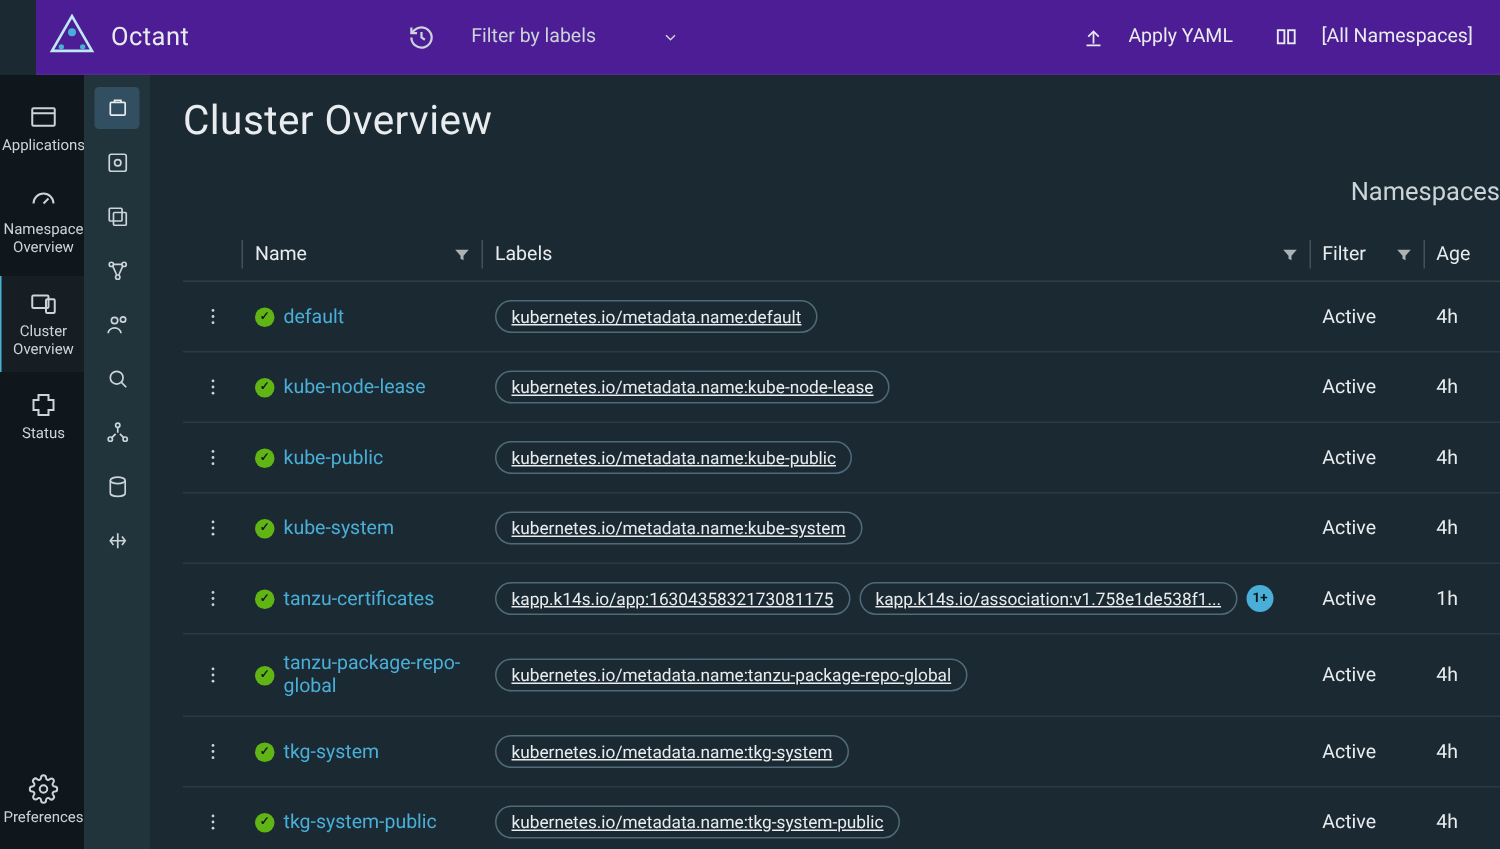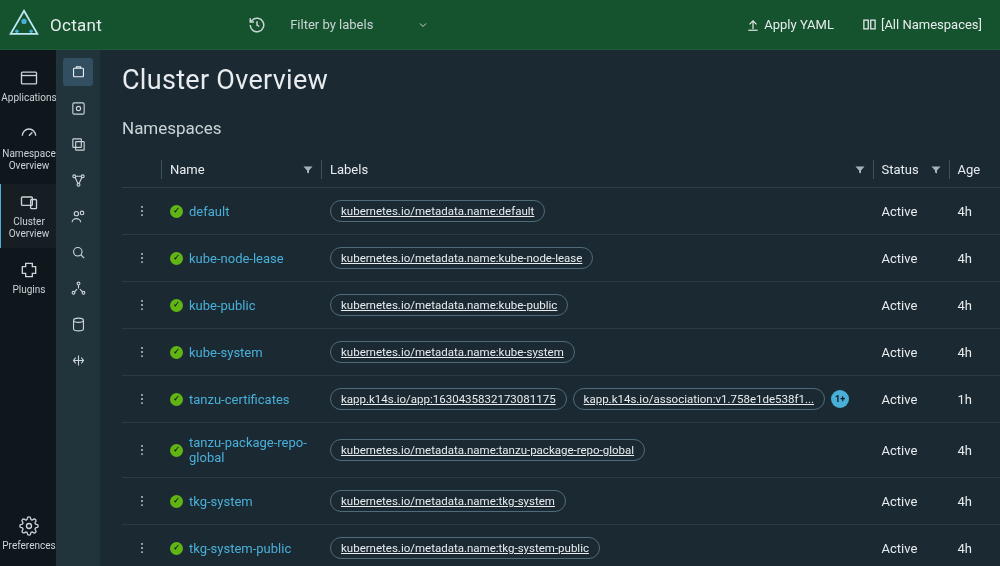--- a/index.html
+++ b/index.html
@@ -1,42 +1,42 @@
 <!DOCTYPE html>
 <html><head>
 <meta charset="utf-8">
 <style>
   * { box-sizing: border-box; margin: 0; padding: 0; }
   html, body { width: 1000px; height: 566px; overflow: hidden; font-family: -apple-system, BlinkMacSystemFont, "Segoe UI", Roboto, sans-serif; background:#1b2a32; color:#e9ecef; }
   .app { display:flex; flex-direction:column; width:100%; height:100%; }
 
   
-  .header { height:50px; background:#14532d; border-bottom:1px solid rgba(255,255,255,0.05); display:flex; align-items:center; padding:0 12px 0 8px; gap:16px; }
+  .header { height:50px; background:#4c1d95; border-bottom:1px solid rgba(255,255,255,0.05); display:flex; align-items:center; padding:0 12px 0 8px; gap:16px;margin-left:24px; }
   .logo-wrap { display:flex; align-items:center; gap:10px; }
   .brand { font-size:17px; font-weight:400; color:#e9ecef; letter-spacing:.3px; }
   .hist-btn { width:26px; height:26px; display:flex; align-items:center; justify-content:center; color:#cbd4d8; }
   .filter { display:flex; align-items:center; gap:44px; color:#cbd4d8; font-size:13px; padding:4px 4px; cursor:pointer; }
   .spacer { flex:1; }
-  .hbtn { display:flex; align-items:center; gap:4px; color:#e9ecef; font-size:13px; cursor:pointer; padding:4px 6px; }
+  .hbtn { display:flex; align-items:center; gap:16px; color:#e9ecef; font-size:13px; cursor:pointer; padding:4px 6px; }
   .hbtn svg { flex-shrink:0; }
 
   
   .body { flex:1; display:flex; min-height:0; }
   .nav1 { width:56px; background:#0f171c; display:flex; flex-direction:column; align-items:center; padding-top:10px; gap:4px; }
   .nav1-item { width:58px; display:flex; flex-direction:column; align-items:center; gap:4px; padding:8px 0; color:#cbd4d8; font-size:10px; cursor:pointer; border-left:2px solid transparent; text-align:center; line-height:1.2; }
   .nav1-item.active { border-left-color:#49afd9; background:rgba(255,255,255,0.03); }
   .nav1-spacer { flex:1; }
 
   .nav2 { width:44px; background:#21333b; display:flex; flex-direction:column; align-items:center; padding-top:8px; gap:8px; }
   .nav2-item { width:30px; height:28px; display:flex; align-items:center; justify-content:center; color:#cbd4d8; cursor:pointer; border-radius:3px; }
   .nav2-item.active { background:#324f61; color:#e9ecef; }
 
   .main { flex:1; background:#1b2a32; padding:14px 0 0 22px; display:flex; flex-direction:column; min-height:0; overflow:hidden; }
   h1.page-title { font-size:27px; font-weight:400; color:#e9ecef; margin-bottom:22px; letter-spacing:.3px; }
-  h2.section-title { font-size:17px; font-weight:400; color:#cbd4d8; margin-bottom:14px; }
+  h2.section-title { font-size:17px; font-weight:400; color:#cbd4d8; margin-bottom:14px;text-align:right; }
 
   .table-wrap { flex:1; overflow:hidden; }
   table { width:100%; border-collapse:collapse; font-size:13px; }
   thead th { text-align:left; font-weight:400; color:#e9ecef; padding:10px 8px; border-bottom:1px solid rgba(255,255,255,0.1); position:relative; }
   .col-actions { width:40px; }
   .col-name { width:160px; }
   .col-labels { }
   .col-status { width:76px; }
   .col-age { width:42px; }
   .th-inner { display:flex; align-items:center; gap:6px; }
@@ -125,21 +125,21 @@
             <rect x="3" y="6" width="13" height="10" rx="1"></rect>
             <rect x="14" y="9" width="7" height="11" rx="1"></rect>
           </svg>
         <span style="white-space:pre-line">Cluster
 Overview</span>
       </div>
       <div class="nav1-item">
         <svg width="20" height="20" viewBox="0 0 24 24" fill="none" stroke="currentColor" stroke-width="1.6">
             <path d="M8 4v4H4v8h4v4h8v-4h4V8h-4V4z"></path>
           </svg>
-        <span>Plugins</span>
+        <span>Status</span>
       </div>
       <div class="nav1-spacer"></div>
       <div class="nav1-item" style="margin-bottom:6px">
         <svg width="20" height="20" viewBox="0 0 24 24" fill="none" stroke="currentColor" stroke-width="1.6">
             <circle cx="12" cy="12" r="3"></circle>
             <path d="M19.4 15a1.7 1.7 0 0 0 .34 1.87l.06.06a2 2 0 1 1-2.83 2.83l-.06-.06a1.7 1.7 0 0 0-1.87-.34 1.7 1.7 0 0 0-1 1.56V21a2 2 0 1 1-4 0v-.09a1.7 1.7 0 0 0-1-1.56 1.7 1.7 0 0 0-1.87.34l-.06.06a2 2 0 1 1-2.83-2.83l.06-.06A1.7 1.7 0 0 0 4.6 15a1.7 1.7 0 0 0-1.56-1H3a2 2 0 1 1 0-4h.09A1.7 1.7 0 0 0 4.6 9a1.7 1.7 0 0 0-.34-1.87l-.06-.06A2 2 0 1 1 7.03 4.24l.06.06A1.7 1.7 0 0 0 9 4.6a1.7 1.7 0 0 0 1-1.56V3a2 2 0 1 1 4 0v.09c0 .67.39 1.27 1 1.51a1.7 1.7 0 0 0 1.87-.34l.06-.06a2 2 0 1 1 2.83 2.83l-.06.06A1.7 1.7 0 0 0 19.4 9c.24.61.84 1 1.51 1H21a2 2 0 1 1 0 4h-.09a1.7 1.7 0 0 0-1.51 1z"></path>
           </svg>
         <span>Preferences</span>
       </div>
     </div>
@@ -230,21 +230,21 @@
                 <div class="th-inner">
                     <span>Labels</span>
                   <svg class="filter-icon" width="12" height="12" viewBox="0 0 24 24" fill="currentColor">
                       <path d="M3 5h18l-7 8v6l-4-2v-4z"></path>
                     </svg>
                 </div>
                   <div class="th-divider"></div>
               </th>
               <th class="col-status">
                 <div class="th-inner">
-                    <span>Status</span>
+                    <span>Filter</span>
                   <svg class="filter-icon" width="12" height="12" viewBox="0 0 24 24" fill="currentColor">
                       <path d="M3 5h18l-7 8v6l-4-2v-4z"></path>
                     </svg>
                 </div>
                   <div class="th-divider"></div>
               </th>
               <th class="col-age">
                 <div class="th-inner">
                     <span>Age</span>
                   </div>

